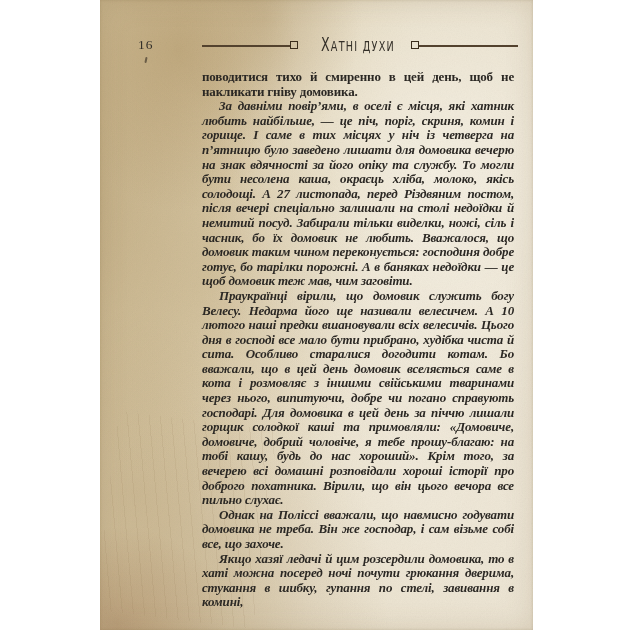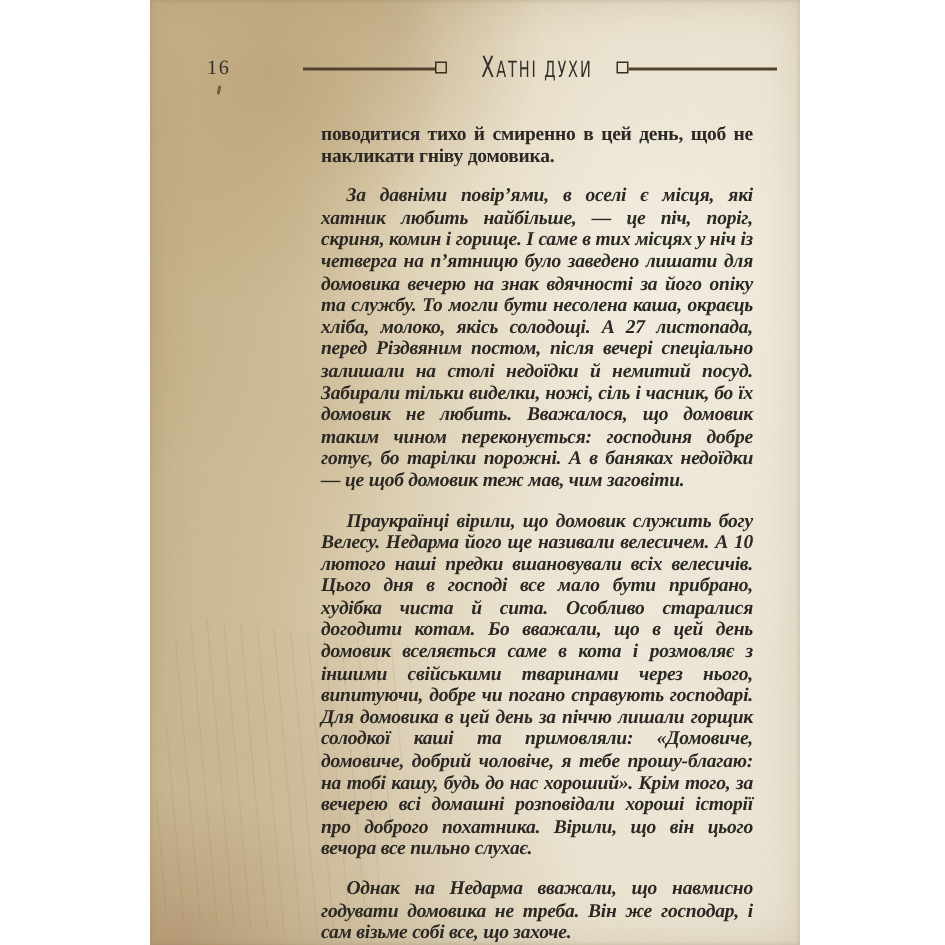--- a/index.html
+++ b/index.html
@@ -121,21 +121,21 @@
     top: 70px;
     width: 312px;
     font-family: "Liberation Serif", serif;
     font-size: 13px;
     line-height: 14.6px;
     font-weight: 600;
     letter-spacing: -0.15px;
     color: #2b2824;
     text-align: justify;
   }
-  .bodytext p { margin: 12px; }
+  .bodytext p { margin: 0; }
   .bodytext p.indent { text-indent: 17px; font-style: italic; }
 </style>
 </head>
 <body>
 
 <div class="stage">
   <div class="page">
 
     <svg class="grain" width="433" height="630" xmlns="http://www.w3.org/2000/svg" aria-hidden="true">
       <filter id="paperNoise">
@@ -152,17 +152,18 @@
     <span class="rule rule-left"></span>
     <span class="sq sq-left"></span>
     <div class="head-title">Хатні духи</div>
     <span class="sq sq-right"></span>
     <span class="rule rule-right"></span>
 
     <div class="bodytext">
       <p>поводитися тихо й смиренно в цей день, щоб не накликати гніву домовика.</p>
       <p class="indent">За давніми повір’ями, в оселі є місця, які хатник любить найбільше, — це піч, поріг, скриня, комин і горище. І саме в тих місцях у ніч із четверга на п’ятницю було заведено лишати для домовика вечерю на знак вдячності за його опіку та службу. То могли бути несолена каша, окраєць хліба, молоко, якісь солодощі. А 27 листопада, перед Різдвяним постом, після вечері спеціально залишали на столі недоїдки й немитий посуд. Забирали тільки виделки, ножі, сіль і часник, бо їх домовик не любить. Вважалося, що домовик таким чином переконується: господиня добре готує, бо тарілки порожні. А в баняках недоїдки — це щоб домовик теж мав, чим заговіти.</p>
       <p class="indent">Праукраїнці вірили, що домовик служить богу Велесу. Недарма його ще називали велесичем. А 10 лютого наші предки вшановували всіх велесичів. Цього дня в господі все мало бути прибрано, худібка чиста й сита. Особливо старалися догодити котам. Бо вважали, що в цей день домовик вселяється саме в кота і розмовляє з іншими свійськими тваринами через нього, випитуючи, добре чи погано справують господарі. Для домовика в цей день за піччю лишали горщик солодкої каші та примовляли: «Домовиче, домовиче, добрий чоловіче, я тебе прошу-благаю: на тобі кашу, будь до нас хороший». Крім того, за вечерею всі домашні розповідали хороші історії про доброго похатника. Вірили, що він цього вечора все пильно слухає.</p>
-      <p class="indent">Однак на Недарма вважали, що навмисно годувати домовика не треба. Він же господар, і сам візьме собі все, що захоче.</p>
+      <p class="indent">Однак на Поліссі вважали, що навмисно годувати домовика не треба. Він же господар, і сам візьме собі все, що захоче.</p>
+      <p class="indent">Якщо хазяї ледачі й цим розсердили домовика, то в хаті можна посеред ночі почути грюкання дверима, стукання в шибку, гупання по стелі, завивання в комині,</p>
     </div>
 
   </div>
 </div>
 
 </body></html>

